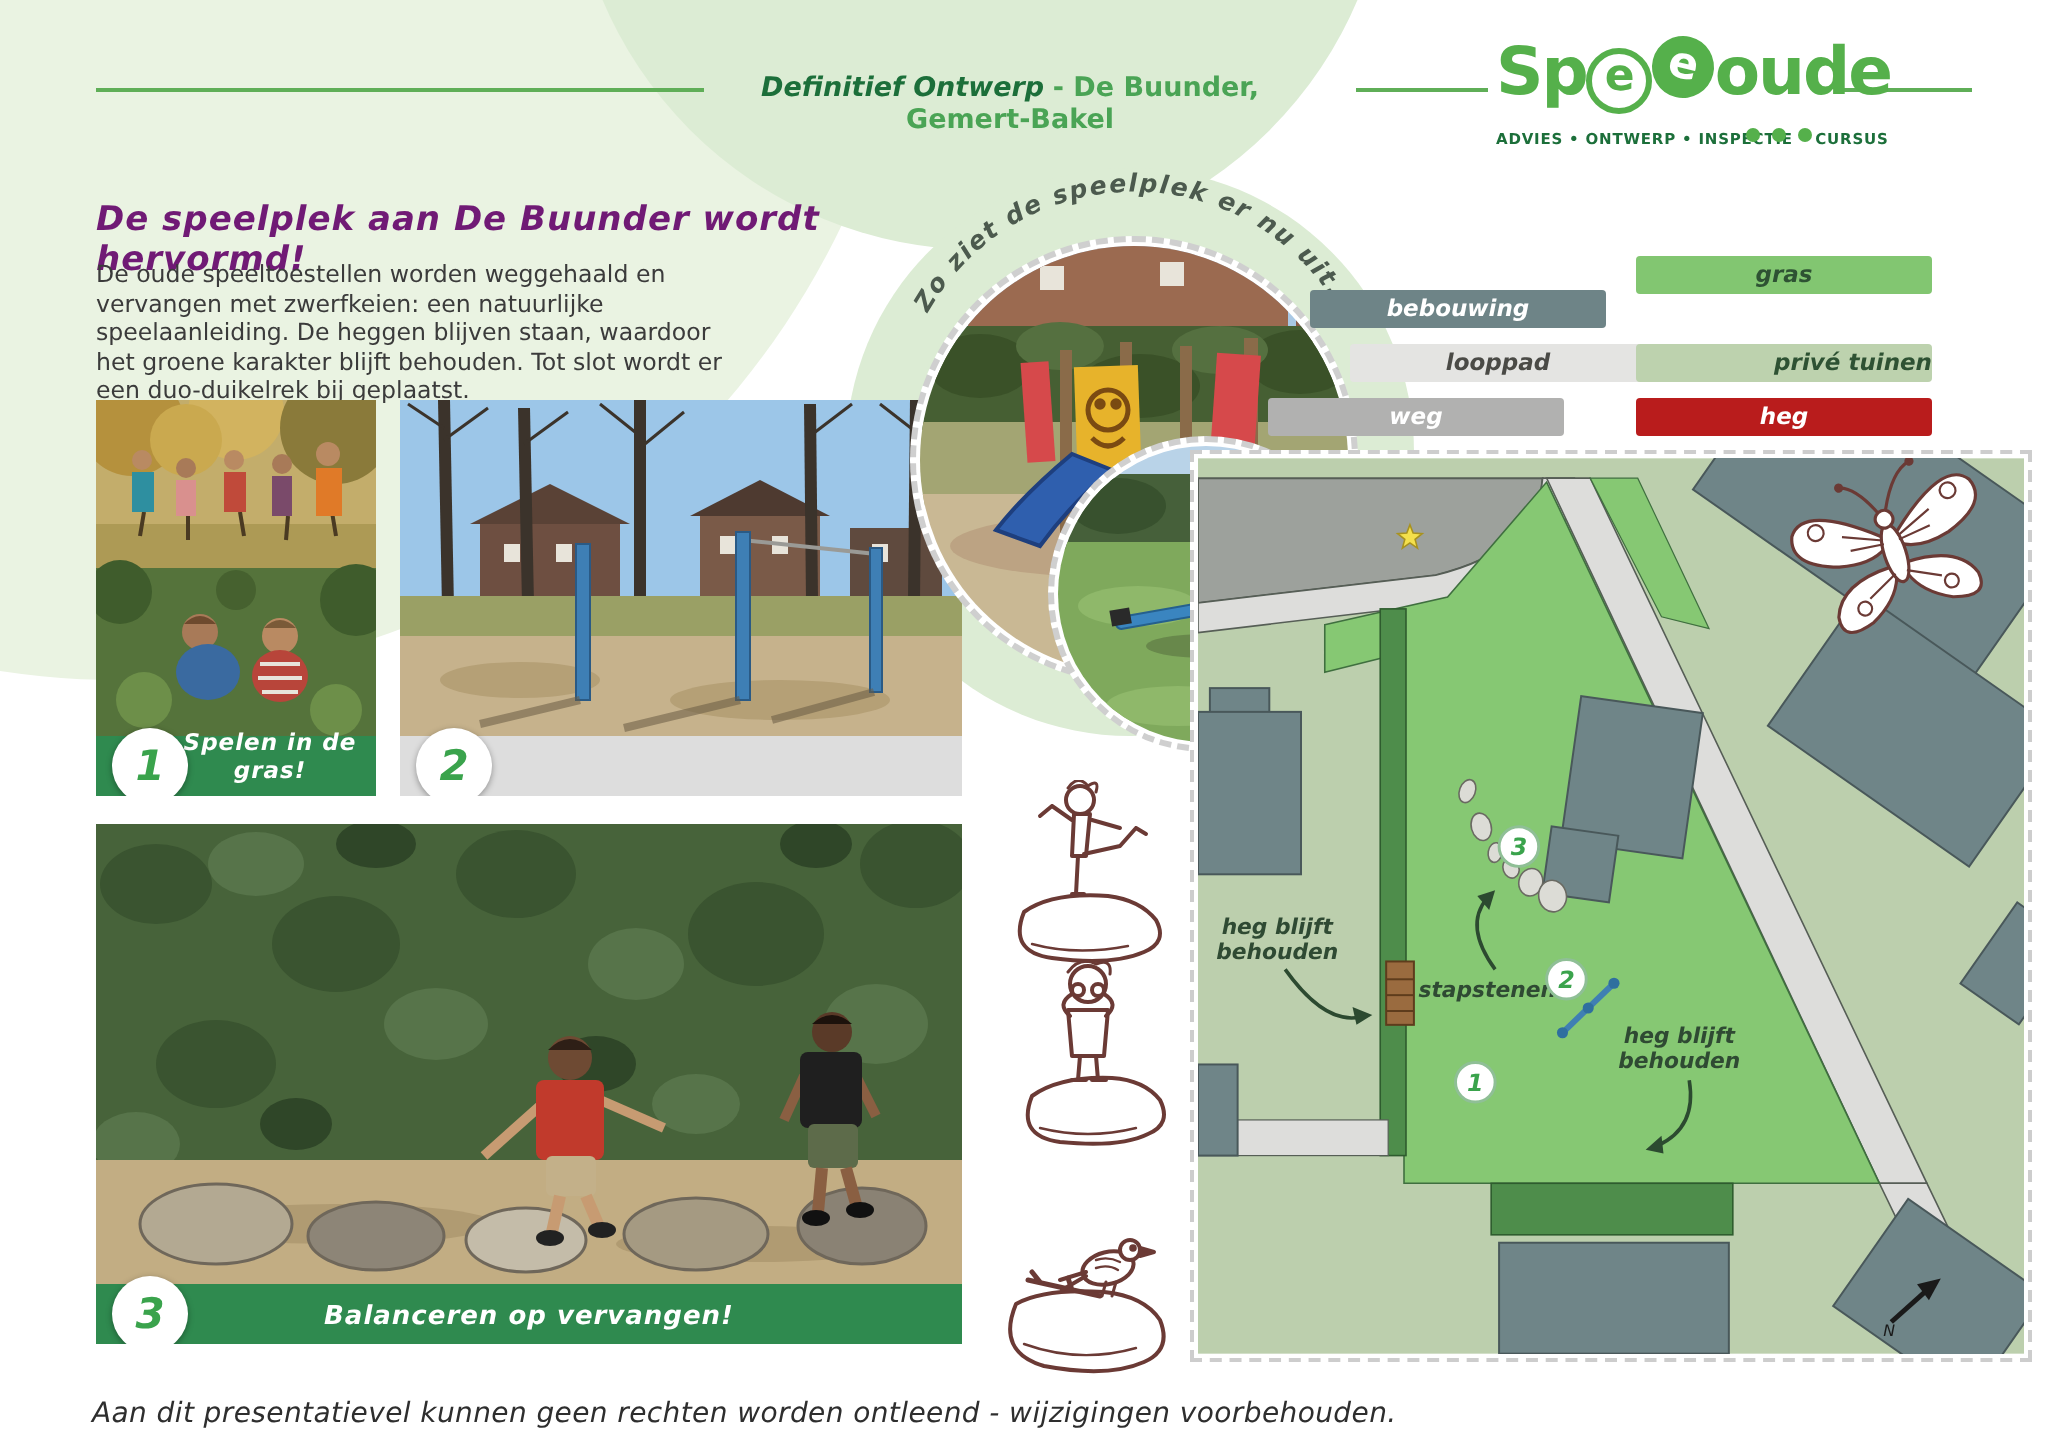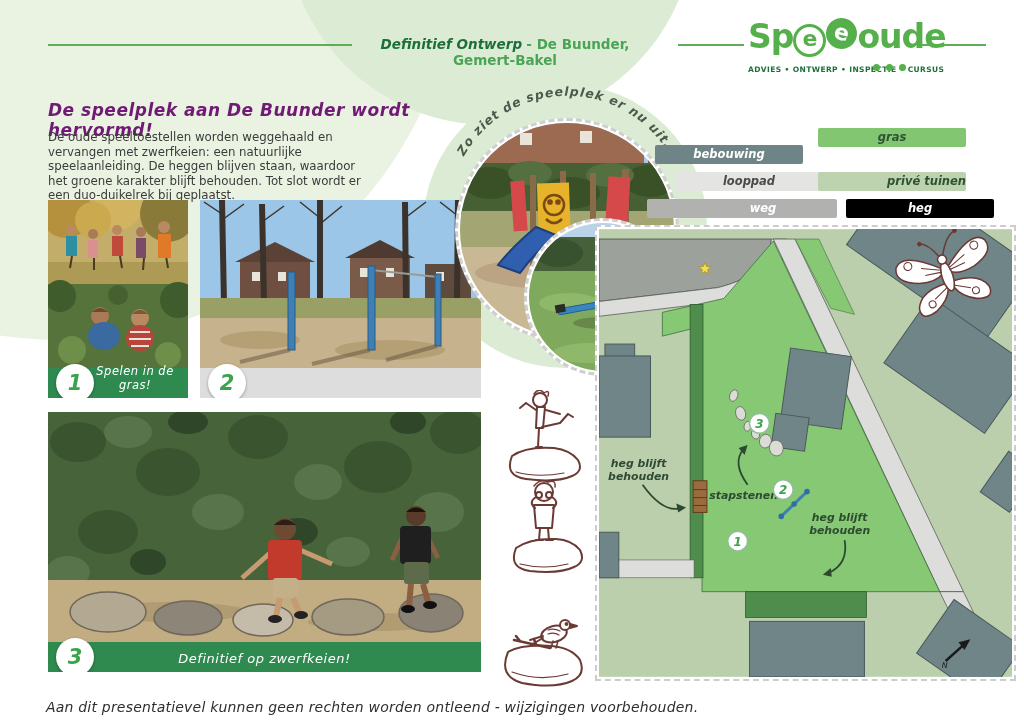--- a/index.html
+++ b/index.html
@@ -32,40 +32,40 @@
   
   .intro-h{position:absolute;left:48px;top:100px;width:420px;font-size:17px;font-weight:bold;font-style:italic;
     color:#701a75;letter-spacing:0.5px;}
   .intro-p{position:absolute;left:48px;top:130px;width:330px;font-size:11.8px;line-height:14.5px;color:#3b3b3b;}
 
   
   .photo{position:absolute;overflow:hidden;background:#ddd;}
   .photo svg{display:block;}
   .capbar{position:absolute;left:0;right:0;bottom:0;height:30px;background:#2f8a4f;}
   .captext{position:absolute;left:0;right:0;bottom:6px;text-align:center;color:#ffffff;
-    font-size:13px;font-weight:normal;font-style:italic;letter-spacing:0.5px;}
+    font-size:13px;font-weight:bold;font-style:italic;letter-spacing:0.5px;}
   .numcirc{position:absolute;left:8px;bottom:-4px;width:38px;height:38px;border-radius:50%;background:#ffffff;
     box-shadow:0 1px 3px rgba(0,0,0,0.35);text-align:center;line-height:38px;
     color:#3aa34c;font-size:21px;font-weight:bold;font-style:italic;z-index:3;}
 
   
   .stampc{position:absolute;border-radius:50%;border:3px dashed #cfcfcf;background:#fff;padding:2px;}
   .stampc .ph{border-radius:50%;overflow:hidden;display:block;}
   .mapwrap{position:absolute;left:595px;top:225px;width:421px;height:456px;background:#fff;
     border:2px dashed #cdcdcd;box-sizing:border-box;padding:2px;}
 
   
   .lg{position:absolute;height:19px;width:148px;border-radius:2px;text-align:center;
     font-size:11.5px;font-weight:bold;font-style:italic;line-height:19px;}
   .lg-bebouwing{background:#6e8487;color:#ffffff;}
   .lg-looppad{background:#e4e4e2;color:#4a4a46;margin-left:20px;}
   .lg-weg{background:#b1b1b0;color:#ffffff;}
   .lg-gras{background:#82c671;color:#2e5233;}
   .lg-prive{background:#bdd2ae;color:#2e5233;}
-  .lg-heg{background:#000000;color:#ffffff;margin-left:28px;}
+  .lg-heg{background:#b91c1c;color:#ffffff;}
 
   
   .arcsvg{position:absolute;left:448px;top:76px;width:240px;height:90px;}
 
   .sketch{position:absolute;}
   .footer{position:absolute;left:46px;top:699px;font-size:14px;font-style:italic;color:#2e2e2e;letter-spacing:0.2px;}
 </style>
 </head>
 <body>
 
@@ -248,21 +248,21 @@
       <circle cx="368" cy="104" r="10" fill="#5a3a28"></circle>
         <path d="M358,100 Q368,91 378,100" fill="#1d120c"></path>
       <rect x="356" y="150" width="25" height="22" rx="3" fill="#5d6b4a"></rect>
       <line x1="363" y1="172" x2="361" y2="194" stroke="#8a5f42" stroke-width="6"></line>
       <line x1="375" y1="172" x2="380" y2="190" stroke="#8a5f42" stroke-width="6"></line>
       <ellipse cx="360" cy="197" rx="7" ry="4" fill="#111"></ellipse>
         <ellipse cx="382" cy="193" rx="7" ry="4" fill="#111"></ellipse>
     </g>
   </svg>
   <div class="capbar">
-    <div class="captext">Definitief op zwerfkeien!</div>
+    <div class="captext">Balanceren op vervangen!</div>
   </div>
   <div class="numcirc">3</div>
 </div>
 
 <svg class="arcsvg" viewBox="0 0 240 90">
   <defs>
       <path id="arcpath" d="M14,84 A 118,118 0 0 1 226,88" fill="none"></path>
     </defs>
   <text font-size="12.5" font-weight="bold" font-style="italic" fill="#4c5a4e" letter-spacing="1">
     <textPath href="#arcpath" startOffset="4" aria-label="Zo ziet de speelplek er nu uit.">Zo ziet de speelplek er nu uit.</textPath>
@@ -331,21 +331,21 @@
       <polygon points="68,84 80,84 74,70" fill="#e8c33a" stroke="#a8881e" stroke-width="1"></polygon>
       <rect x="26" y="74" width="10" height="8" fill="#2a2a2a"></rect>
         <rect x="112" y="74" width="10" height="8" fill="#2a2a2a"></rect>
     </g>
     <ellipse cx="74" cy="100" rx="30" ry="6" fill="#5e7a45" opacity="0.7"></ellipse>
   </svg>
 </div>
 
 <div class="lg lg-bebouwing" style="left:655px;top:145px;">bebouwing</div>
 <div class="lg lg-looppad" style="left:655px;top:172px;">looppad</div>
-<div class="lg lg-weg" style="left:647px;top:199px;padding-left:42px;">weg</div>
+<div class="lg lg-weg" style="left:634px;top:199px;">weg</div>
 <div class="lg lg-gras" style="left:818px;top:128px;">gras</div>
 <div class="lg lg-prive" style="left:818px;top:172px;text-align:right;">privé tuinen</div>
 <div class="lg lg-heg" style="left:818px;top:199px;">heg</div>
 
 <div class="mapwrap">
   <svg width="413" height="448" viewBox="0 0 417 452">
     <rect width="417" height="452" fill="#bccfad"></rect>
 
     <path d="M0,10 L174,10 C172,34 156,50 120,59 L0,73 Z" fill="#9da19c" stroke="#565e56" stroke-width="1"></path>
     <path d="M0,73 L120,59 C156,50 172,34 174,10 L190,10 C188,42 166,64 126,73 L0,88 Z" fill="#dddddb" stroke="#565e56" stroke-width="0.8"></path>

